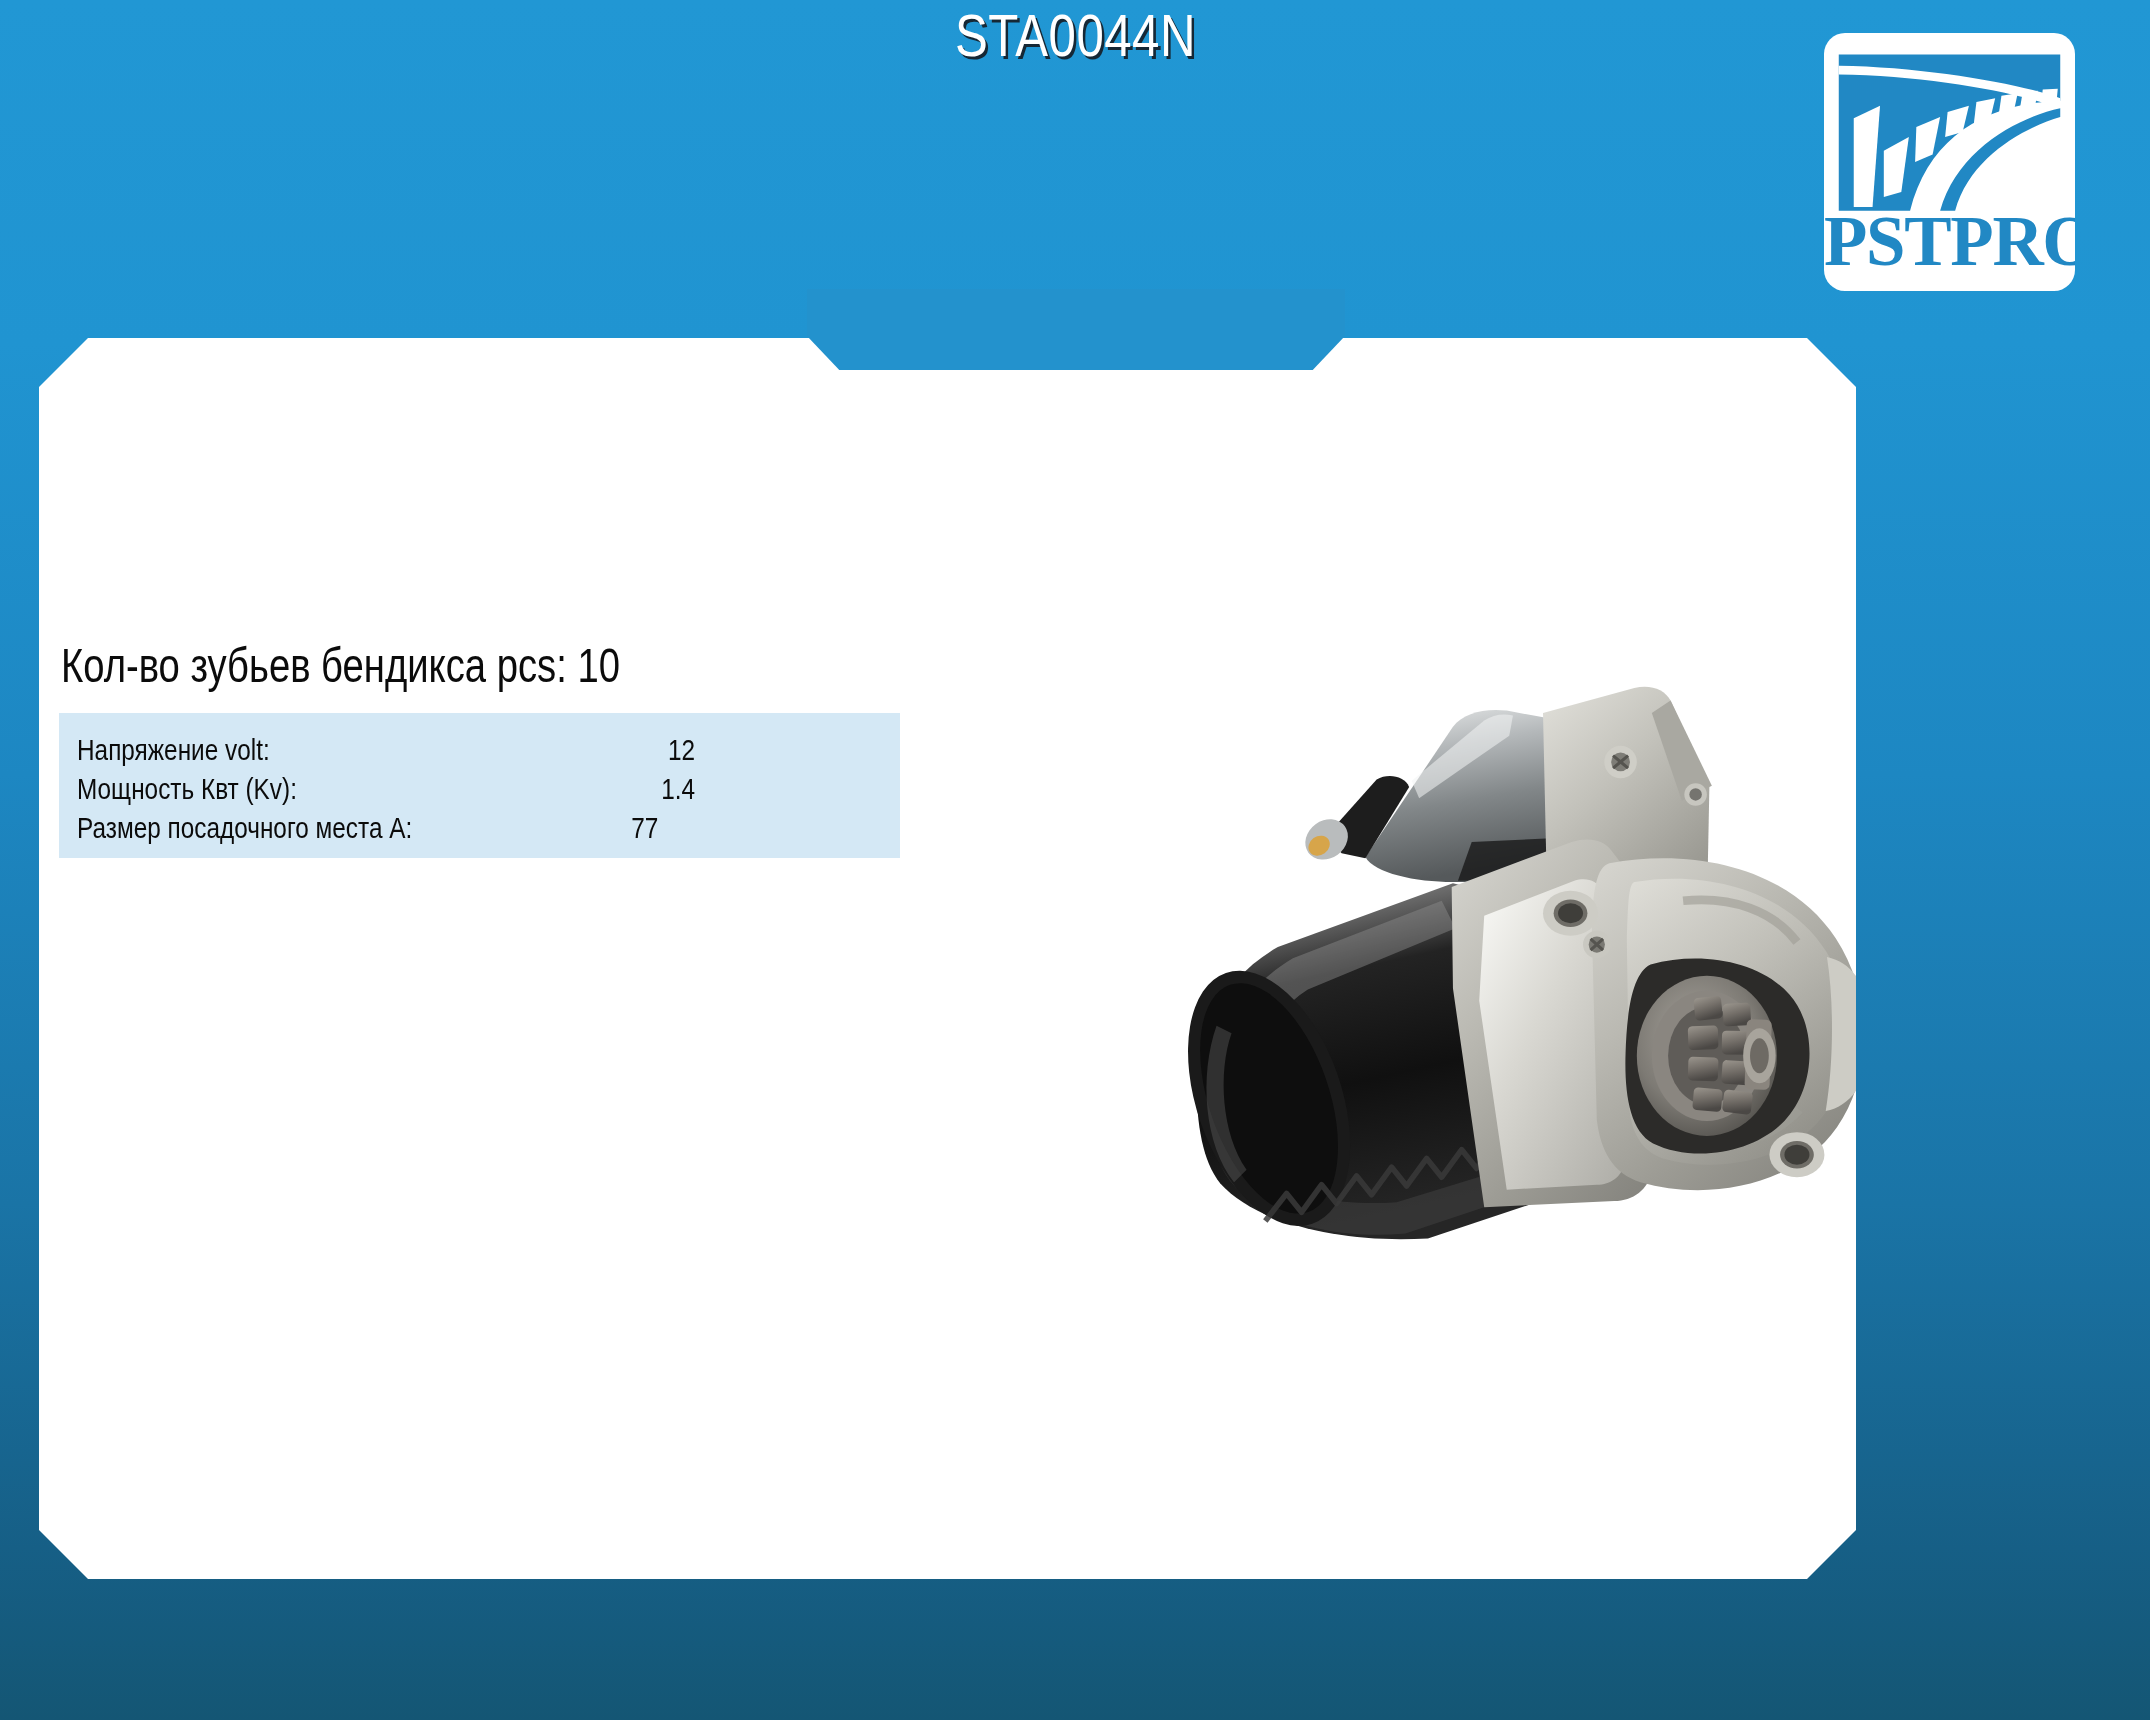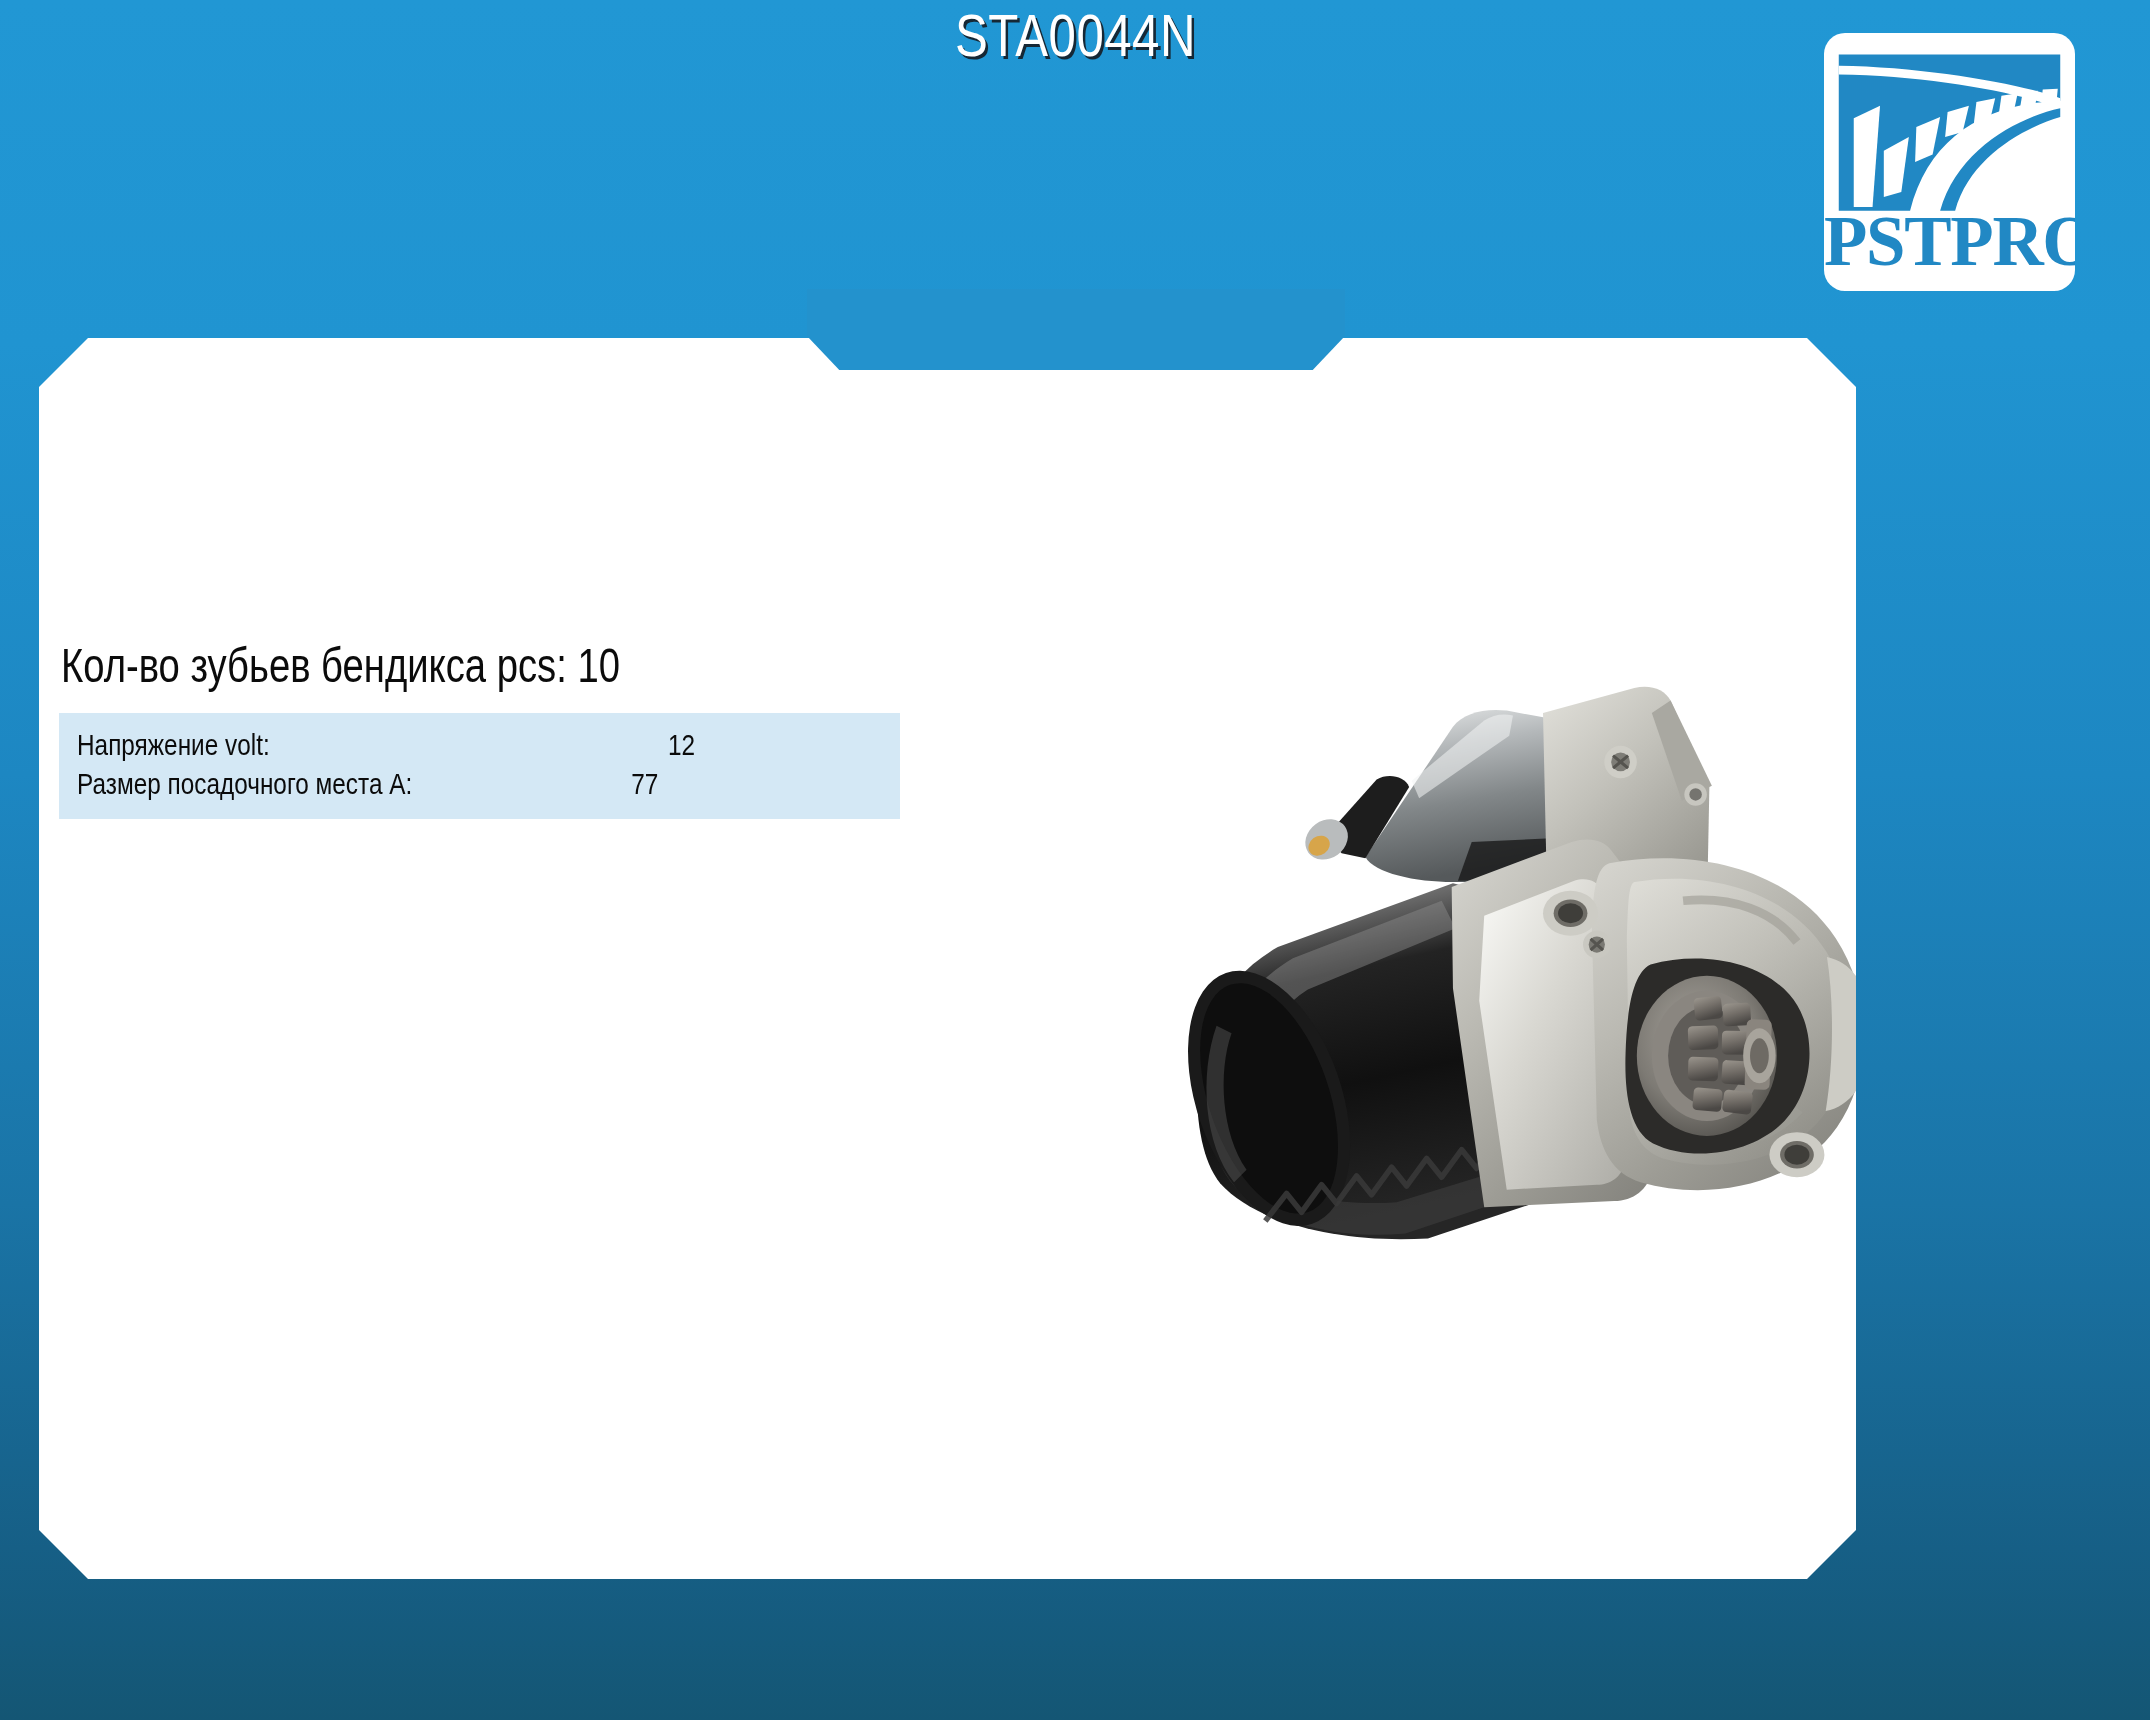--- a/index.html
+++ b/index.html
@@ -111,21 +111,21 @@
   #spec-table {
     position: absolute;
     left: 20px;
     top: 375px;
     width: 841px;
     background: #d4e8f5;
     padding: 12.5px 0 15px 0;
   }
   .spec-row {
     display: flex;
-    align-items: center;
+    align-items: flex-end;
     height: 39px;
     padding-left: 17.5px;
     white-space: nowrap;
   }
   .spec-label {
     font-size: 29px;
     color: #0b0b0b;
     line-height: 1;
     display: inline-block;
     transform: scaleX(0.84);
@@ -187,20 +187,24 @@
 
   <div id="spec-heading">Кол-во зубьев бендикса pcs: 10</div>
 
   <div id="spec-table">
 
     <div class="spec-row">
       <span class="spec-label">Напряжение volt:</span>
       <span class="spec-value num">12</span>
     </div>
 
+    <div class="spec-row">
+      <span class="spec-label">Мощность Квт (Kv):</span>
+      <span class="spec-value num">1.4</span>
+    </div>
 
 
     <div class="spec-row">
       <span class="spec-label">Размер посадочного места A:</span>
       <span class="spec-value txt">77</span>
     </div>
 
 
 
   </div>

